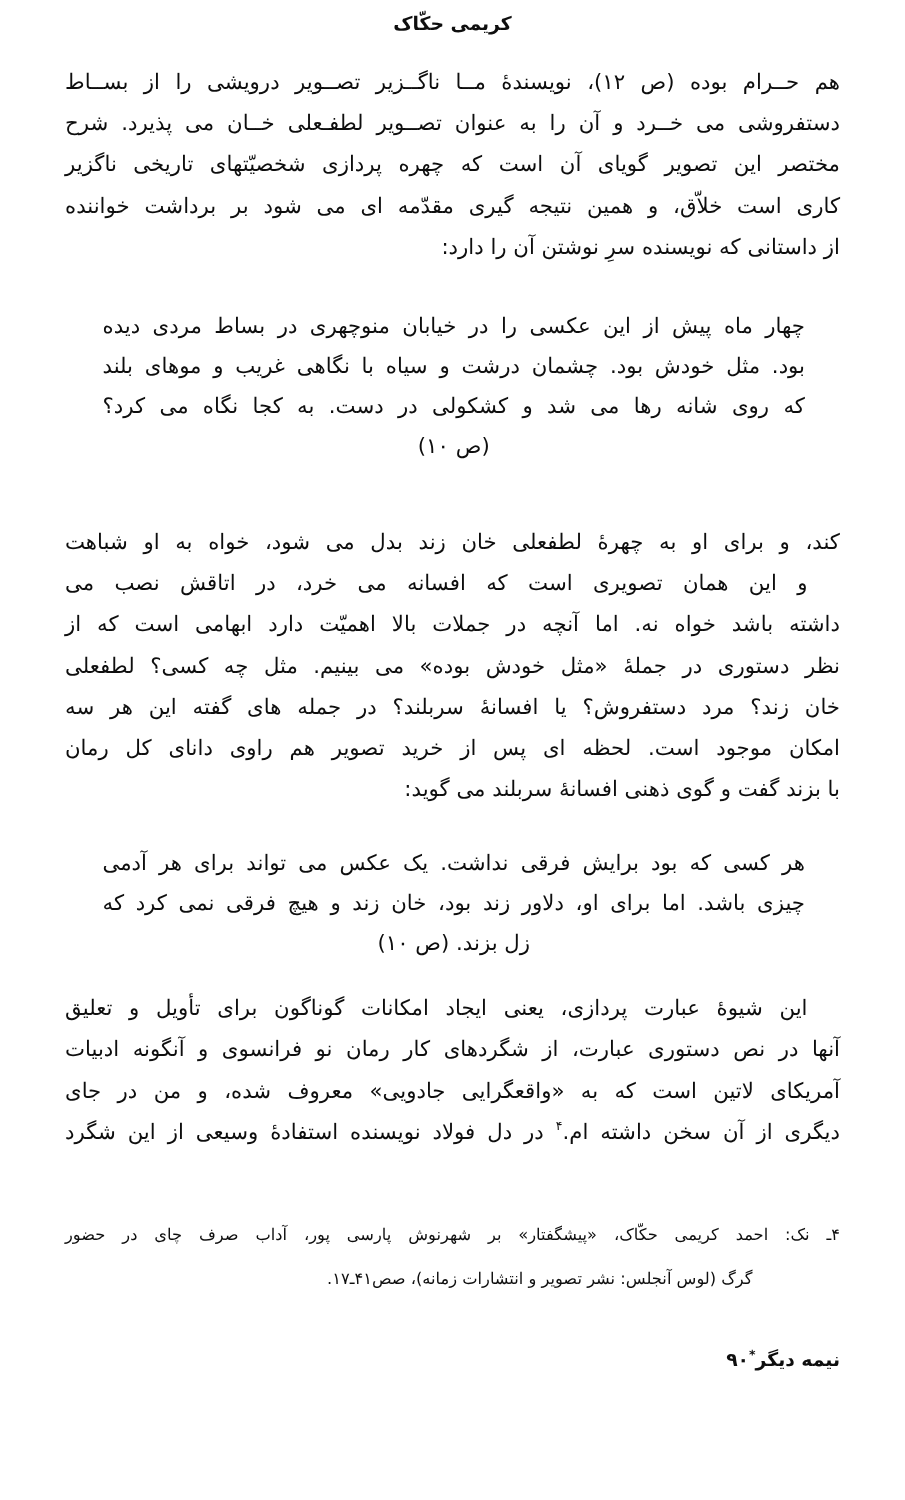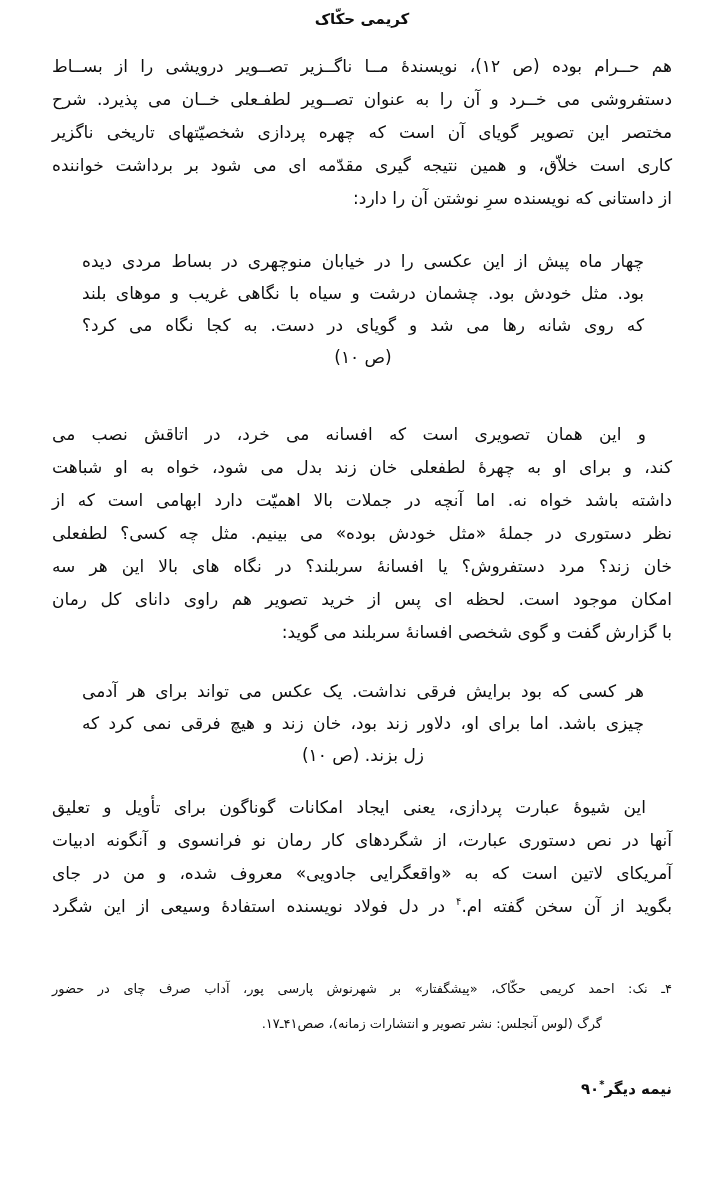--- a/index.html
+++ b/index.html
@@ -57,45 +57,45 @@
     <div class="line just">هم حــرام بوده (ص ۱۲)، نویسندهٔ مــا ناگــزیر تصــویر درویشی را از بســاط</div>
     <div class="line just">دستفروشی می خــرد و آن را به عنوان تصــویر لطفـعلی خــان می پذیرد. شرح</div>
     <div class="line just">مختصر این تصویر گویای آن است که چهره پردازی شخصیّتهای تاریخی ناگزیر</div>
     <div class="line just">کاری است خلاّق، و همین نتیجه گیری مقدّمه ای می شود بر برداشت خواننده</div>
     <div class="line startline">از داستانی که نویسنده سرِ نوشتن آن را دارد:</div>
   </div>
 
   <div class="quote" id="q1">
     <div class="line just">چهار ماه پیش از این عکسی را در خیابان منوچهری در بساط مردی دیده</div>
     <div class="line just">بود. مثل خودش بود. چشمان درشت و سیاه با نگاهی غریب و موهای بلند</div>
-    <div class="line just">که روی شانه رها می شد و گویای در دست. به کجا نگاه می کرد؟</div>
+    <div class="line just">که روی شانه رها می شد و کشکولی در دست. به کجا نگاه می کرد؟</div>
     <div class="line centerline">(ص ۱۰)</div>
   </div>
 
   <div class="para" id="p2">
+    <div class="line just">کند، و برای او به چهرهٔ لطفعلی خان زند بدل می شود، خواه به او شباهت</div>
     <div class="line just indent1">و این همان تصویری است که افسانه می خرد، در اتاقش نصب می</div>
-    <div class="line just">کند، و برای او به چهرهٔ لطفعلی خان زند بدل می شود، خواه به او شباهت</div>
     <div class="line just">داشته باشد خواه نه. اما آنچه در جملات بالا اهمیّت دارد ابهامی است که از</div>
     <div class="line just">نظر دستوری در جملهٔ «مثل خودش بوده» می بینیم. مثل چه کسی؟ لطفعلی</div>
-    <div class="line just">خان زند؟ مرد دستفروش؟ یا افسانهٔ سربلند؟ در نگاه های بالا این هر سه</div>
+    <div class="line just">خان زند؟ مرد دستفروش؟ یا افسانهٔ سربلند؟ در جمله های گفته این هر سه</div>
     <div class="line just">امکان موجود است. لحظه ای پس از خرید تصویر هم راوی دانای کل رمان</div>
-    <div class="line startline">با گزارش گفت و گوی شخصی افسانهٔ سربلند می گوید:</div>
+    <div class="line startline">با بزند گفت و گوی ذهنی افسانهٔ سربلند می گوید:</div>
   </div>
 
   <div class="quote" id="q2">
     <div class="line just">هر کسی که بود برایش فرقی نداشت. یک عکس می تواند برای هر آدمی</div>
     <div class="line just">چیزی باشد. اما برای او، دلاور زند بود، خان زند و هیچ فرقی نمی کرد که</div>
     <div class="line centerline">زل بزند. (ص ۱۰)</div>
   </div>
 
   <div class="para" id="p3">
     <div class="line just indent1">این شیوهٔ عبارت پردازی، یعنی ایجاد امکانات گوناگون برای تأویل و تعلیق</div>
     <div class="line just">آنها در نص دستوری عبارت، از شگردهای کار رمان نو فرانسوی و آنگونه ادبیات</div>
     <div class="line just">آمریکای لاتین است که به «واقعگرایی جادویی» معروف شده، و من در جای</div>
-    <div class="line just"><span>بگوید از آن سخن گفته ام.</span><sup class="fnmark">۴</sup><span> در </span><span class="booktitle">دل فولاد</span><span> نویسنده استفادهٔ وسیعی از این شگرد</span></div>
+    <div class="line just"><span>دیگری از آن سخن داشته ام.</span><sup class="fnmark">۴</sup><span> در </span><span class="booktitle">دل فولاد</span><span> نویسنده استفادهٔ وسیعی از این شگرد</span></div>
   </div>
 
   <div class="footnote">
     <div class="line just"><span>۴ـ نک: احمد کریمی حکّاک، «پیشگفتار» بر شهرنوش پارسی پور، </span><span class="booktitle">آداب صرف چای در حضور</span></div>
     <div class="line fn-line2"><span class="booktitle">گرگ</span><span> (لوس آنجلس: نشر تصویر و انتشارات زمانه)، صص۴۱ـ۱۷.</span></div>
   </div>
 
   <div class="footer">
     <span>نیمه دیگر</span><sup>*</sup><span>۹۰</span>
   </div>

